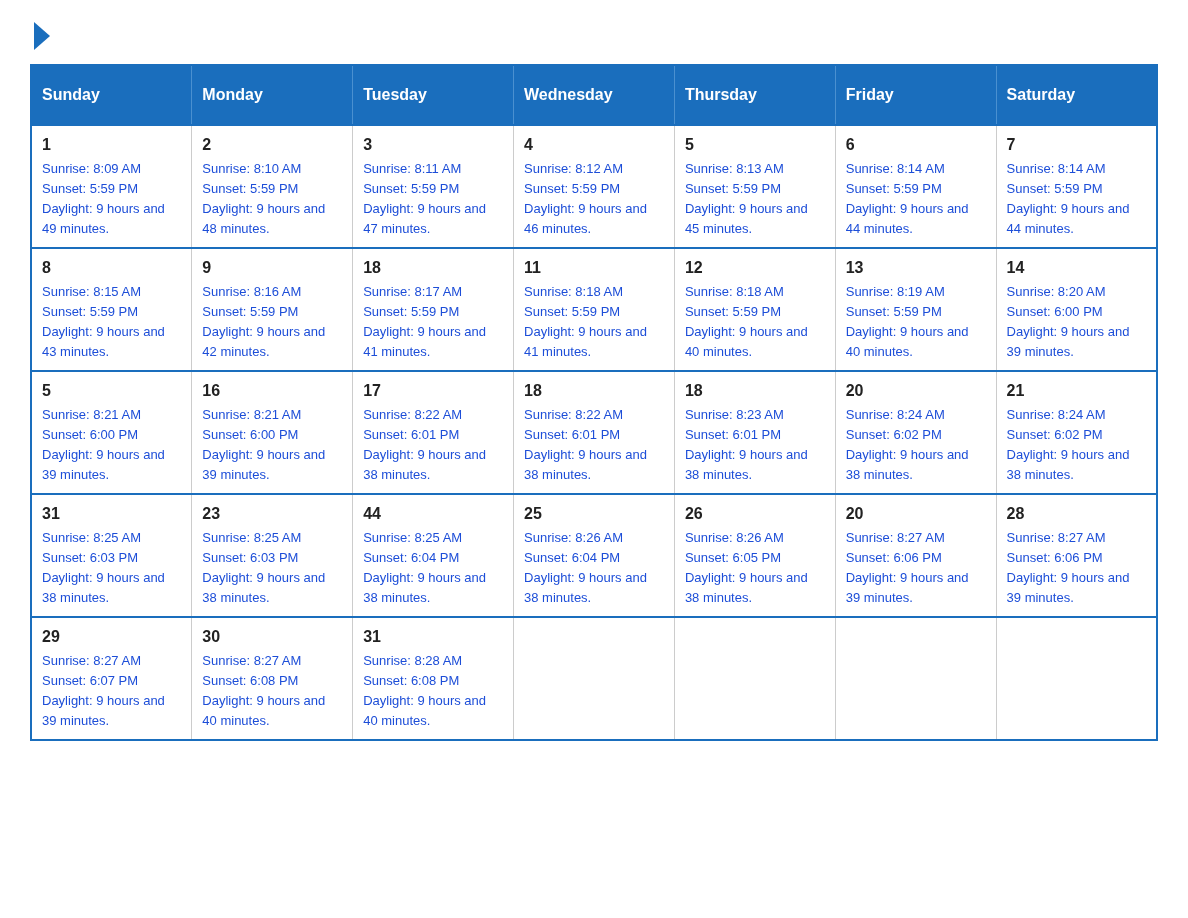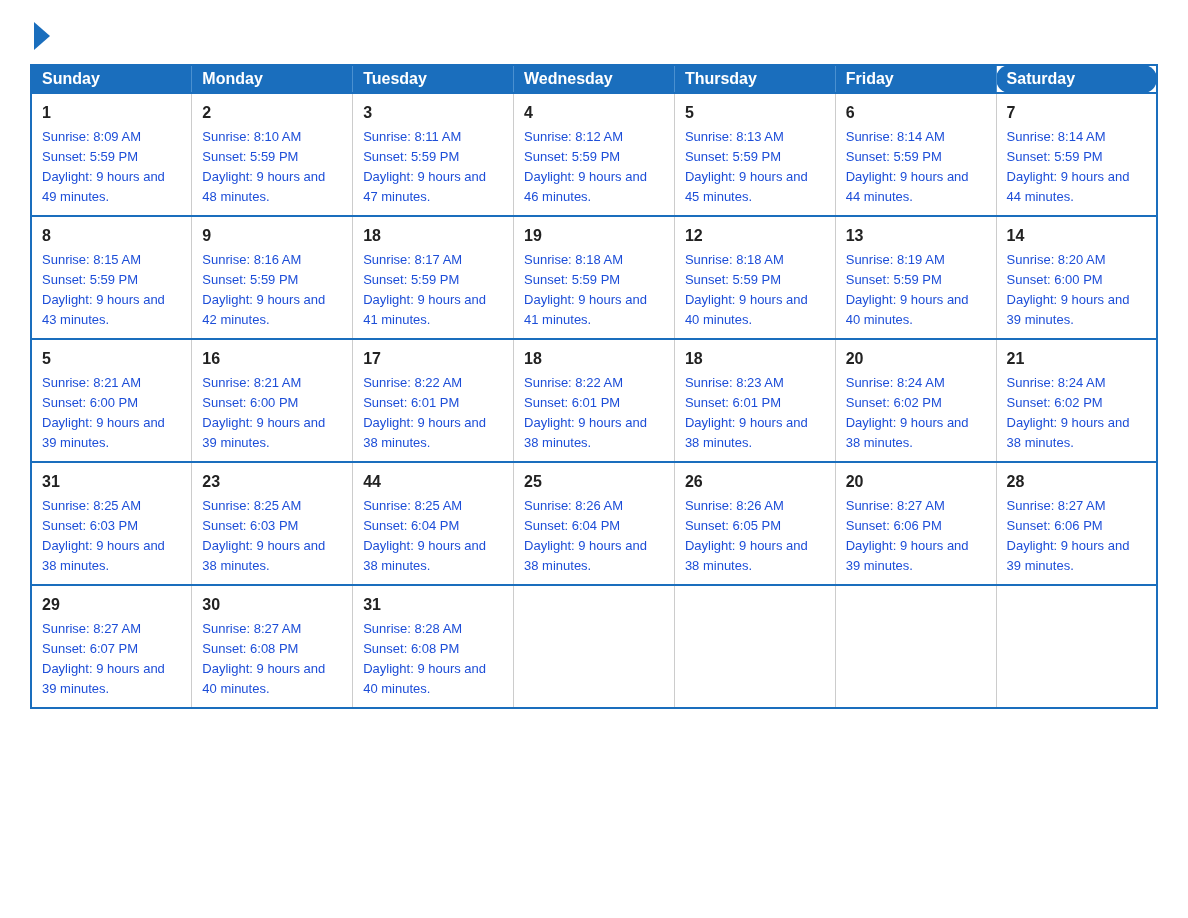--- a/index.html
+++ b/index.html
@@ -67,27 +67,26 @@
       border-collapse: collapse;
       border: 2px solid #1a6ebd;
     }
     .calendar thead tr {
       background-color: #1a6ebd;
     }
     .calendar thead th {
       color: #fff;
       font-size: 16px;
       font-weight: bold;
-      padding: 4px 10px;
+      padding: 20px 10px;
       text-align: left;
       border-right: 1px solid #4a90d0;
     }
     .calendar thead th:last-child {
       border-right: none;
-      border-radius: 16px;
     }
     .calendar tbody tr {
       border-top: 2px solid #1a6ebd;
     }
     .calendar tbody td {
       vertical-align: top;
       padding: 8px 10px;
       border-right: 1px solid #ccc;
       width: 14.28%;
       min-height: 90px;
@@ -180,21 +179,21 @@
         </td>
         <td>
           <span class="day-num">9</span>
           <span class="day-info">Sunrise: 8:16 AM<br>Sunset: 5:59 PM<br>Daylight: 9 hours and 42 minutes.</span>
         </td>
         <td>
           <span class="day-num">18</span>
           <span class="day-info">Sunrise: 8:17 AM<br>Sunset: 5:59 PM<br>Daylight: 9 hours and 41 minutes.</span>
         </td>
         <td>
-          <span class="day-num">19</span>
+          <span class="day-num">11</span>
           <span class="day-info">Sunrise: 8:18 AM<br>Sunset: 5:59 PM<br>Daylight: 9 hours and 41 minutes.</span>
         </td>
         <td>
           <span class="day-num">12</span>
           <span class="day-info">Sunrise: 8:18 AM<br>Sunset: 5:59 PM<br>Daylight: 9 hours and 40 minutes.</span>
         </td>
         <td>
           <span class="day-num">13</span>
           <span class="day-info">Sunrise: 8:19 AM<br>Sunset: 5:59 PM<br>Daylight: 9 hours and 40 minutes.</span>
         </td>

